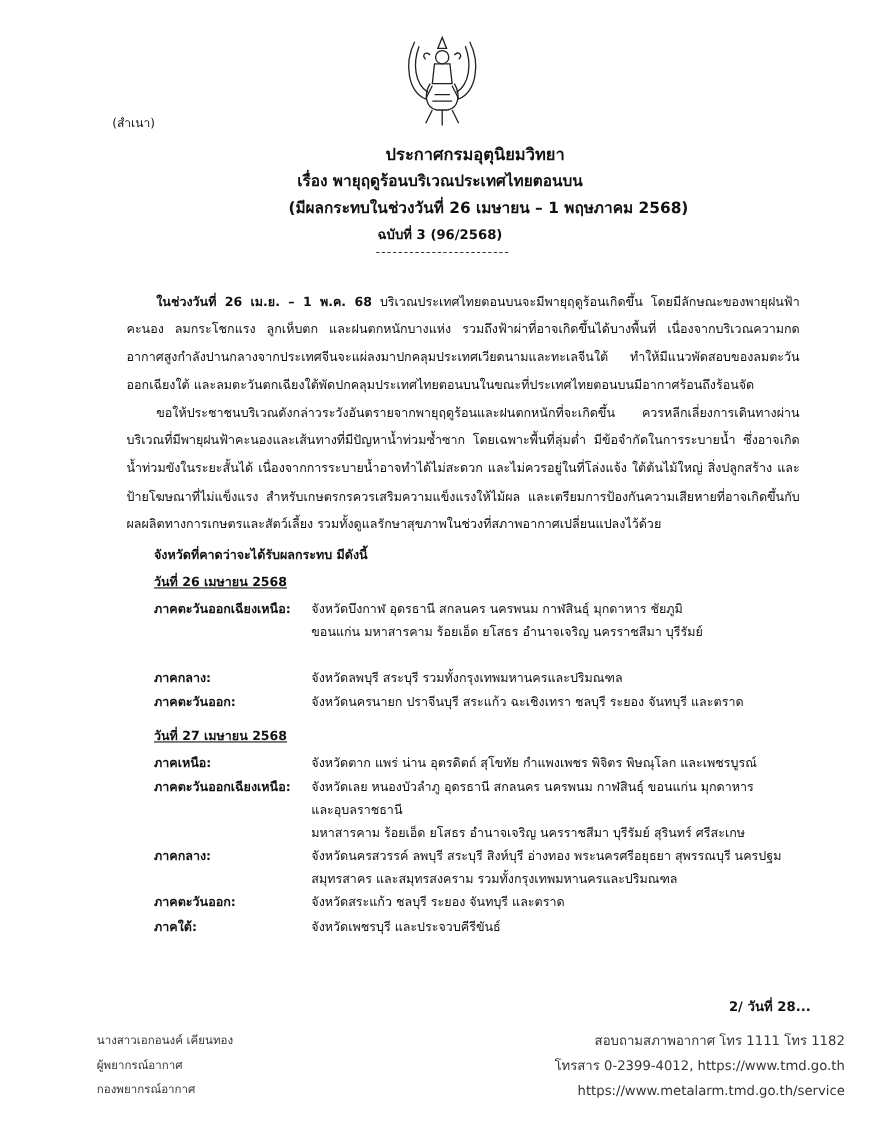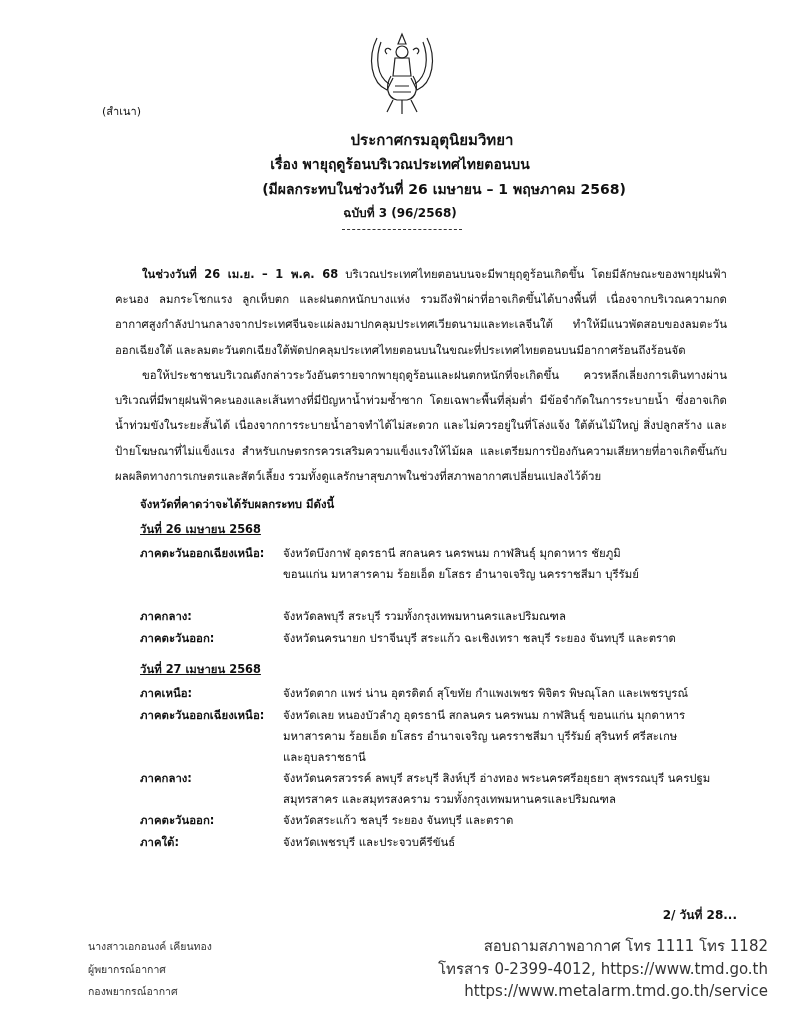--- a/index.html
+++ b/index.html
@@ -21,21 +21,21 @@
   .section { position: absolute; left: 140px; width: 600px; font-size: 11.4px; }
   .sec-title { top: 495px; font-weight: bold; }
   .date { font-weight: bold; text-decoration: underline; }
   .d1 { top: 520px; }
   .d2 { top: 660px; }
   .row { position: absolute; left: 140px; width: 600px; font-size: 11.4px; line-height: 21px; display: flex; }
   .row .lbl { width: 143px; font-weight: bold; flex: none; }
   .row .val { flex: 1; }
   .next-page { position: absolute; right: 63px; top: 905px; font-size: 12px; font-weight: bold; }
   .footer-left { position: absolute; left: 88px; top: 935px; font-size: 10.5px; line-height: 22.5px; color: #333; }
-  .footer-right { position: absolute; right: 32px; top: 935px; font-size: 15px; line-height: 22.5px; text-align: right; color: #333; }
+  .footer-right { position: absolute; right: 32px; top: 935px; font-size: 12px; line-height: 22.5px; text-align: right; color: #333; }
 </style>
 </head>
 <body>
 
 <svg class="emblem" viewBox="0 0 90 90">
   <g fill="none" stroke="#222" stroke-width="1.2">
     <path d="M20 10 C10 30, 14 55, 30 62 L36 50"></path>
     <path d="M70 10 C80 30, 76 55, 60 62 L54 50"></path>
     <path d="M24 14 C18 30, 20 48, 32 56"></path>
     <path d="M66 14 C72 30, 70 48, 58 56"></path>
@@ -83,22 +83,22 @@
 
 <div class="section date d2">วันที่ 27 เมษายน 2568</div>
 <div class="row" style="top:683px">
   <div class="lbl">ภาคเหนือ:</div>
   <div class="val">จังหวัดตาก แพร่ น่าน อุตรดิตถ์ สุโขทัย กำแพงเพชร พิจิตร พิษณุโลก และเพชรบูรณ์</div>
 </div>
 <div class="row" style="top:705px">
   <div class="lbl">ภาคตะวันออกเฉียงเหนือ:</div>
   <div class="val">
     <div>จังหวัดเลย หนองบัวลำภู อุดรธานี สกลนคร นครพนม กาฬสินธุ์ ขอนแก่น มุกดาหาร</div>
+    <div>และอุบลราชธานี</div>
     <div>มหาสารคาม ร้อยเอ็ด ยโสธร อำนาจเจริญ นครราชสีมา บุรีรัมย์ สุรินทร์ ศรีสะเกษ</div>
-    <div>และอุบลราชธานี</div>
   </div>
 </div>
 <div class="row" style="top:768px">
   <div class="lbl">ภาคกลาง:</div>
   <div class="val">
     <div>จังหวัดนครสวรรค์ ลพบุรี สระบุรี สิงห์บุรี อ่างทอง พระนครศรีอยุธยา สุพรรณบุรี นครปฐม</div>
     <div>สมุทรสาคร และสมุทรสงคราม รวมทั้งกรุงเทพมหานครและปริมณฑล</div>
   </div>
 </div>
 <div class="row" style="top:810px">

